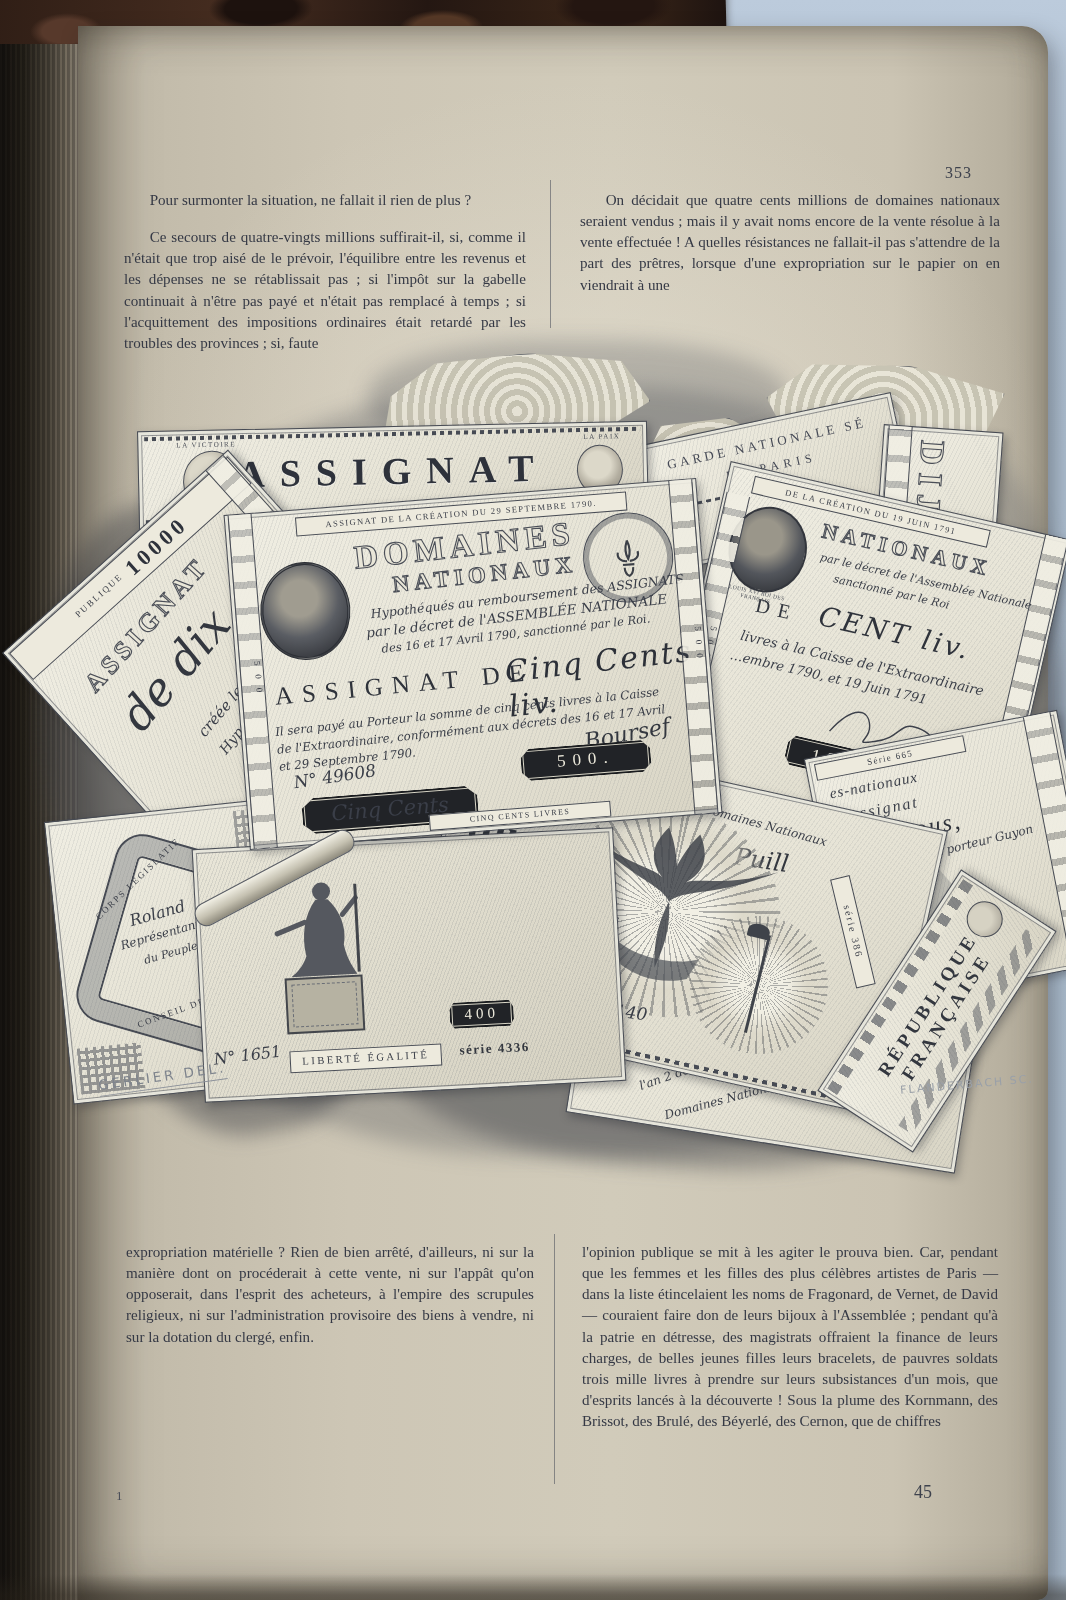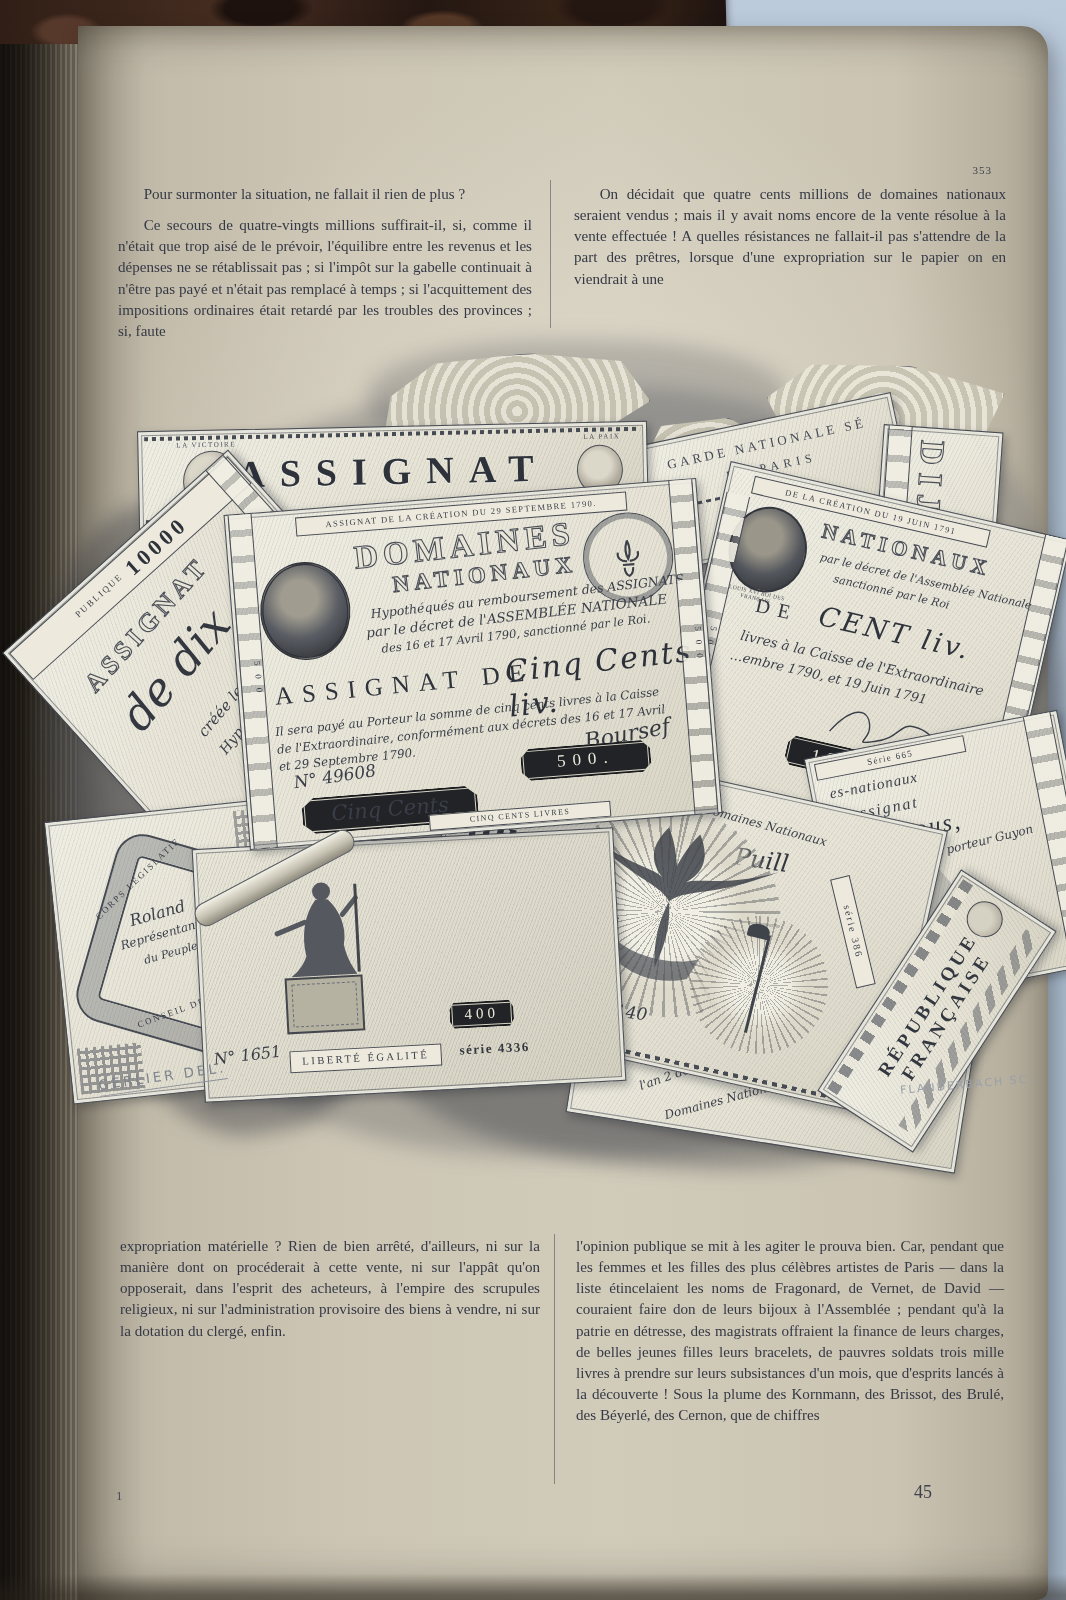--- a/index.html
+++ b/index.html
@@ -33,24 +33,24 @@
         #c9c2b1;
       border-radius:0 26px 10px 0;
       box-shadow:
         inset 36px 0 70px -34px rgba(30,26,20,.55),
         inset -18px 0 40px -22px rgba(60,55,45,.45),
         inset 0 26px 40px -28px rgba(60,52,40,.5),
         inset 0 -34px 50px -30px rgba(50,44,34,.55),
         6px 10px 22px rgba(30,30,35,.35);}
   .header-title{position:absolute;top:116px;left:0;width:100%;text-align:center;
       font-size:15px;letter-spacing:5px;word-spacing:12px;color:#3e424d;}
-  .page-number{position:absolute;top:138px;right:56px;font-size:11px;color:#3e424d;letter-spacing:1px;}
+  .page-number{position:absolute;top:138px;right:76px;font-size:16px;color:#3e424d;letter-spacing:1px;}
 
   .col{position:absolute;font-size:15.1px;line-height:1.4;text-align:justify;color:#353945;}
-  .col p{margin:10px;text-indent:1.7em;}
+  .col p{margin:16px;text-indent:1.7em;}
   .col-div{position:absolute;width:1px;background:rgba(70,75,88,.55);}
 
   .caption{position:absolute;top:1142px;left:0;width:100%;text-align:center;
       font-size:13px;letter-spacing:7px;word-spacing:14px;color:#3e424d;}
   .footer-sig{position:absolute;left:38px;top:1462px;font-size:13px;color:#4a4e58;}
   .footer-num{position:absolute;right:116px;top:1456px;font-size:18px;color:#3e424d;}
 
   
   .illu{position:absolute;left:0;top:320px;width:970px;height:822px;}
   .illu-bg{position:absolute;left:-10px;top:10px;width:990px;height:800px;

